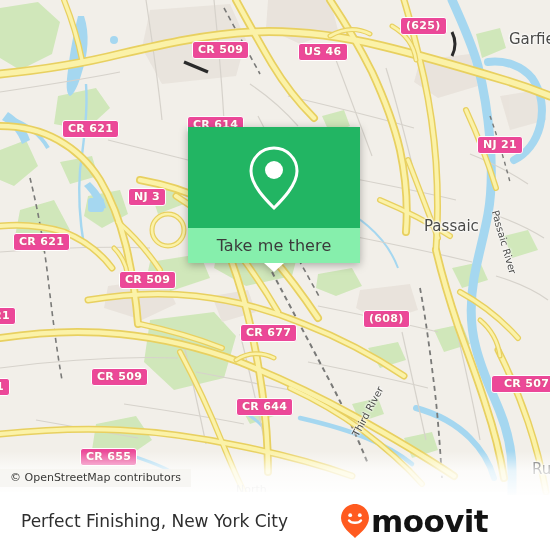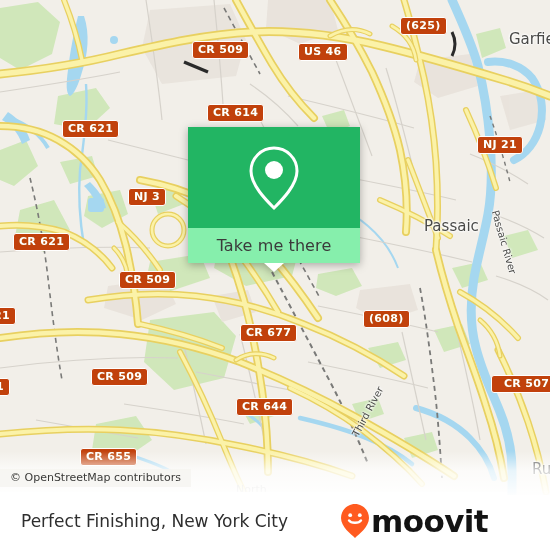--- a/index.html
+++ b/index.html
@@ -41,21 +41,21 @@
     bottom: 0;
     width: 550px;
     height: 44px;
     background: linear-gradient(to bottom, rgba(255,255,255,0) 0%, rgba(255,255,255,0.75) 45%, rgba(255,255,255,0.97) 100%);
     pointer-events: none;
   }
 
   
   .shield {
     position: absolute;
-    background: #c2410c;
+    background: #ec4899;
     border: 1.6px solid #ffffff;
     border-radius: 3px;
     color: #ffffff;
     font-size: 11px;
     font-weight: bold;
     font-family: "DejaVu Sans", sans-serif;
     letter-spacing: .3px;
     padding: 1px 5px 2px 5px;
     line-height: 13px;
     white-space: nowrap;
@@ -389,21 +389,21 @@
           <path d="M480,320 C492,330 498,342 500,356"></path>
         </g>
       </g>
     </svg>
 
     <div id="shield-layer">
         <div class="shield" style="left: 192px; top: 41px;">CR 509</div>
         <div class="shield" style="left: 298px; top: 43px;">US 46</div>
         <div class="shield" style="left: 400px; top: 17px;">(625)</div>
         <div class="shield" style="left: 62px; top: 120px;">CR 621</div>
-        <div class="shield" style="left: 187px; top: 104px; margin-left: 20px;">CR 614</div>
+        <div class="shield" style="left: 187px; top: 116px;">CR 614</div>
         <div class="shield" style="left: 477px; top: 136px;">NJ 21</div>
         <div class="shield" style="left: 128px; top: 188px;">NJ 3</div>
         <div class="shield" style="left: 13px; top: 233px;">CR 621</div>
         <div class="shield" style="left: 119px; top: 271px;">CR 509</div>
         <div class="shield" style="left: -12px; top: 307px;">21</div>
         <div class="shield" style="left: 240px; top: 324px;">CR 677</div>
         <div class="shield" style="left: 363px; top: 310px;">(608)</div>
         <div class="shield" style="left: 91px; top: 368px;">CR 509</div>
         <div class="shield" style="left: 491px; top: 375px; padding-left: 12px;">CR 507</div>
         <div class="shield" style="left: -10px; top: 378px;">1</div>

